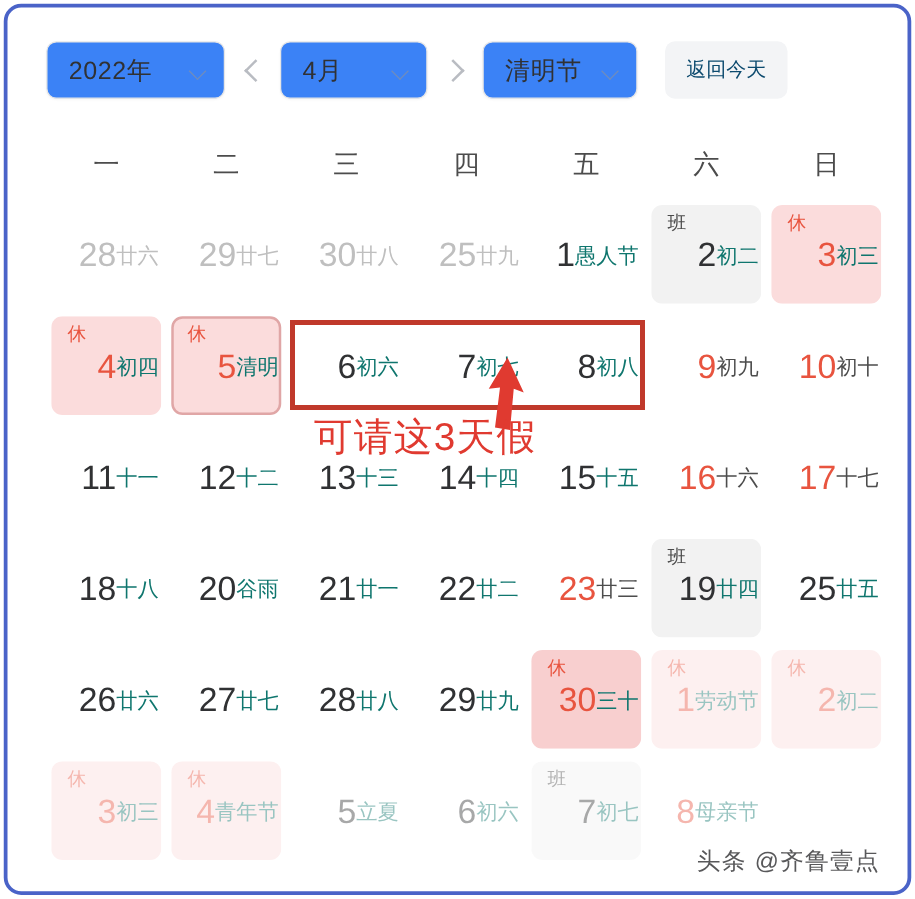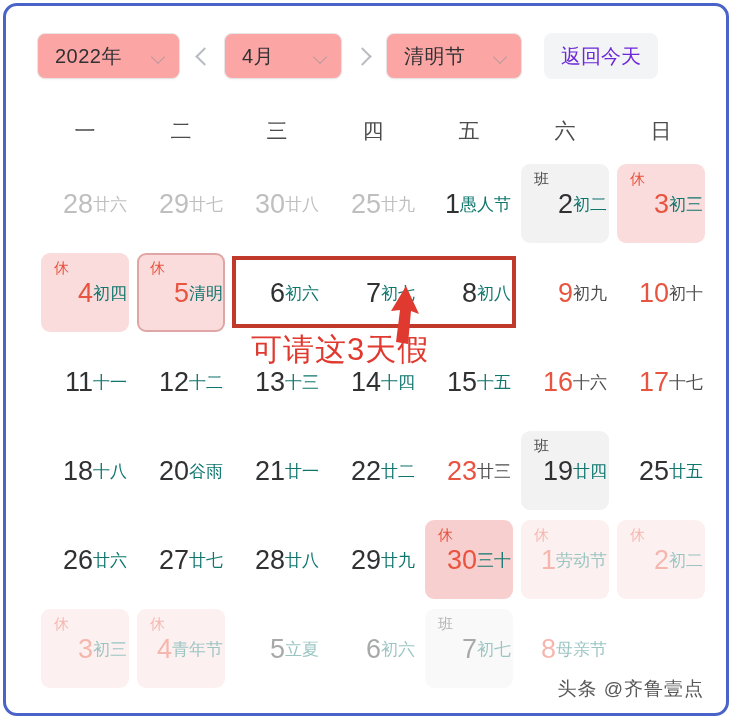--- a/index.html
+++ b/index.html
@@ -23,29 +23,29 @@
   .toolbar {
     position: absolute;
     left: 0; top: 22px;
     width: 100%; height: 56px;
     display: flex; align-items: center;
   }
   .select-box {
     height: 46px;
     border: 1px solid #e6e6e6;
     border-radius: 8px;
-    background: #fca5a5;
+    background: #3b82f6;
     display: flex; align-items: center;
     justify-content: space-between;
     padding: 0 13px 0 17px;
     box-shadow: 0 1px 2px rgba(0,0,0,0.04);
   }
   .select-year { margin-left: 31px; width: 143px; }
   .select-month { width: 118px; }
-  .select-fest { width: 136px; }
+  .select-fest { width: 124px; }
   .select-val {
     font-size: 20px; color: #303133;
     letter-spacing: 0.5px;
   }
   .chev-down {
     width: 14px; height: 9px; position: relative; opacity: .62;
   }
   .chev-down::before {
     content: ""; position: absolute; left: 1px; top: 0px;
     width: 9px; height: 9px;
@@ -62,21 +62,21 @@
     display: block; width: 13px; height: 13px;
     border-top: 2px solid #b9bcc2;
     border-right: 2px solid #b9bcc2;
   }
   .nav-prev i { transform: rotate(-135deg); margin-left: 4px; }
   .nav-next i { transform: rotate(45deg); margin-right: 4px; }
   .today-btn {
     height: 46px; padding: 0 17px;
     display: flex; align-items: center;
     background: #f3f4f6; border-radius: 8px;
-    font-size: 20px; color: #6d28d9;
+    font-size: 16px; color: #0c4a6e;
     margin-left: 22px; cursor: pointer;
   }
 
   
   .weekdays {
     position: absolute; left: 31px; top: 104px;
     width: 672px; height: 42px;
     display: grid; grid-template-columns: repeat(7, 1fr);
   }
   .weekdays span {

